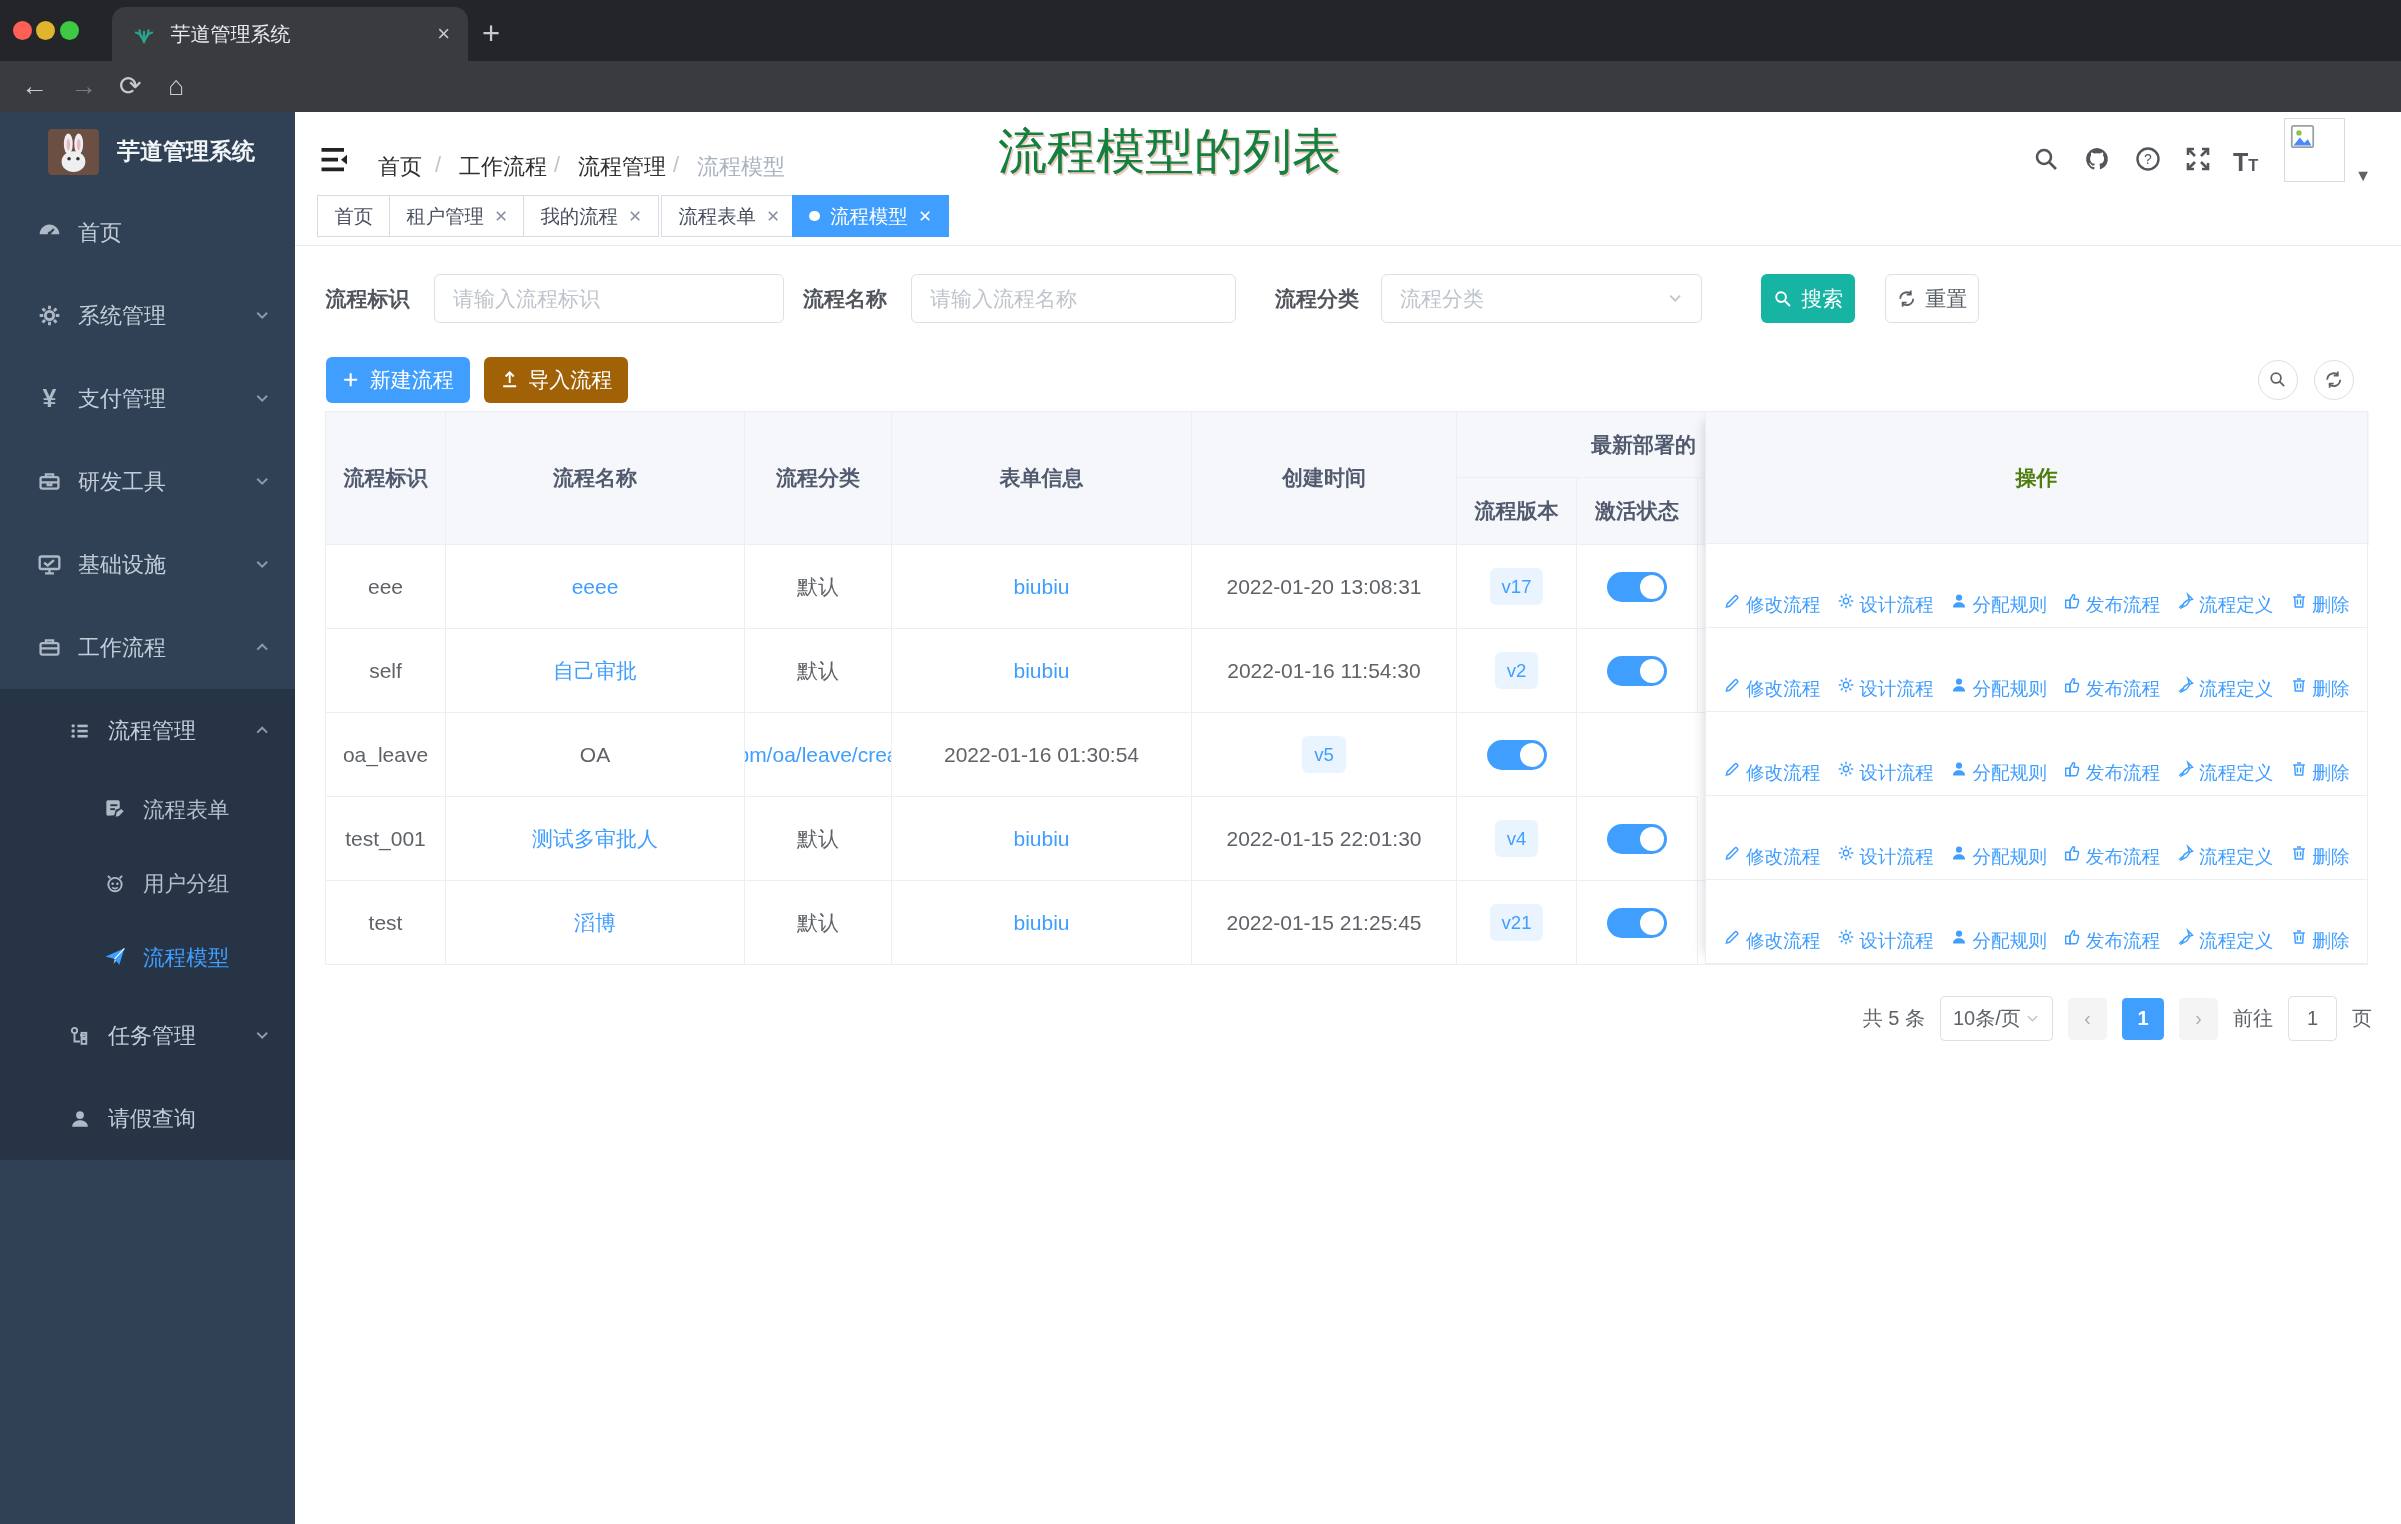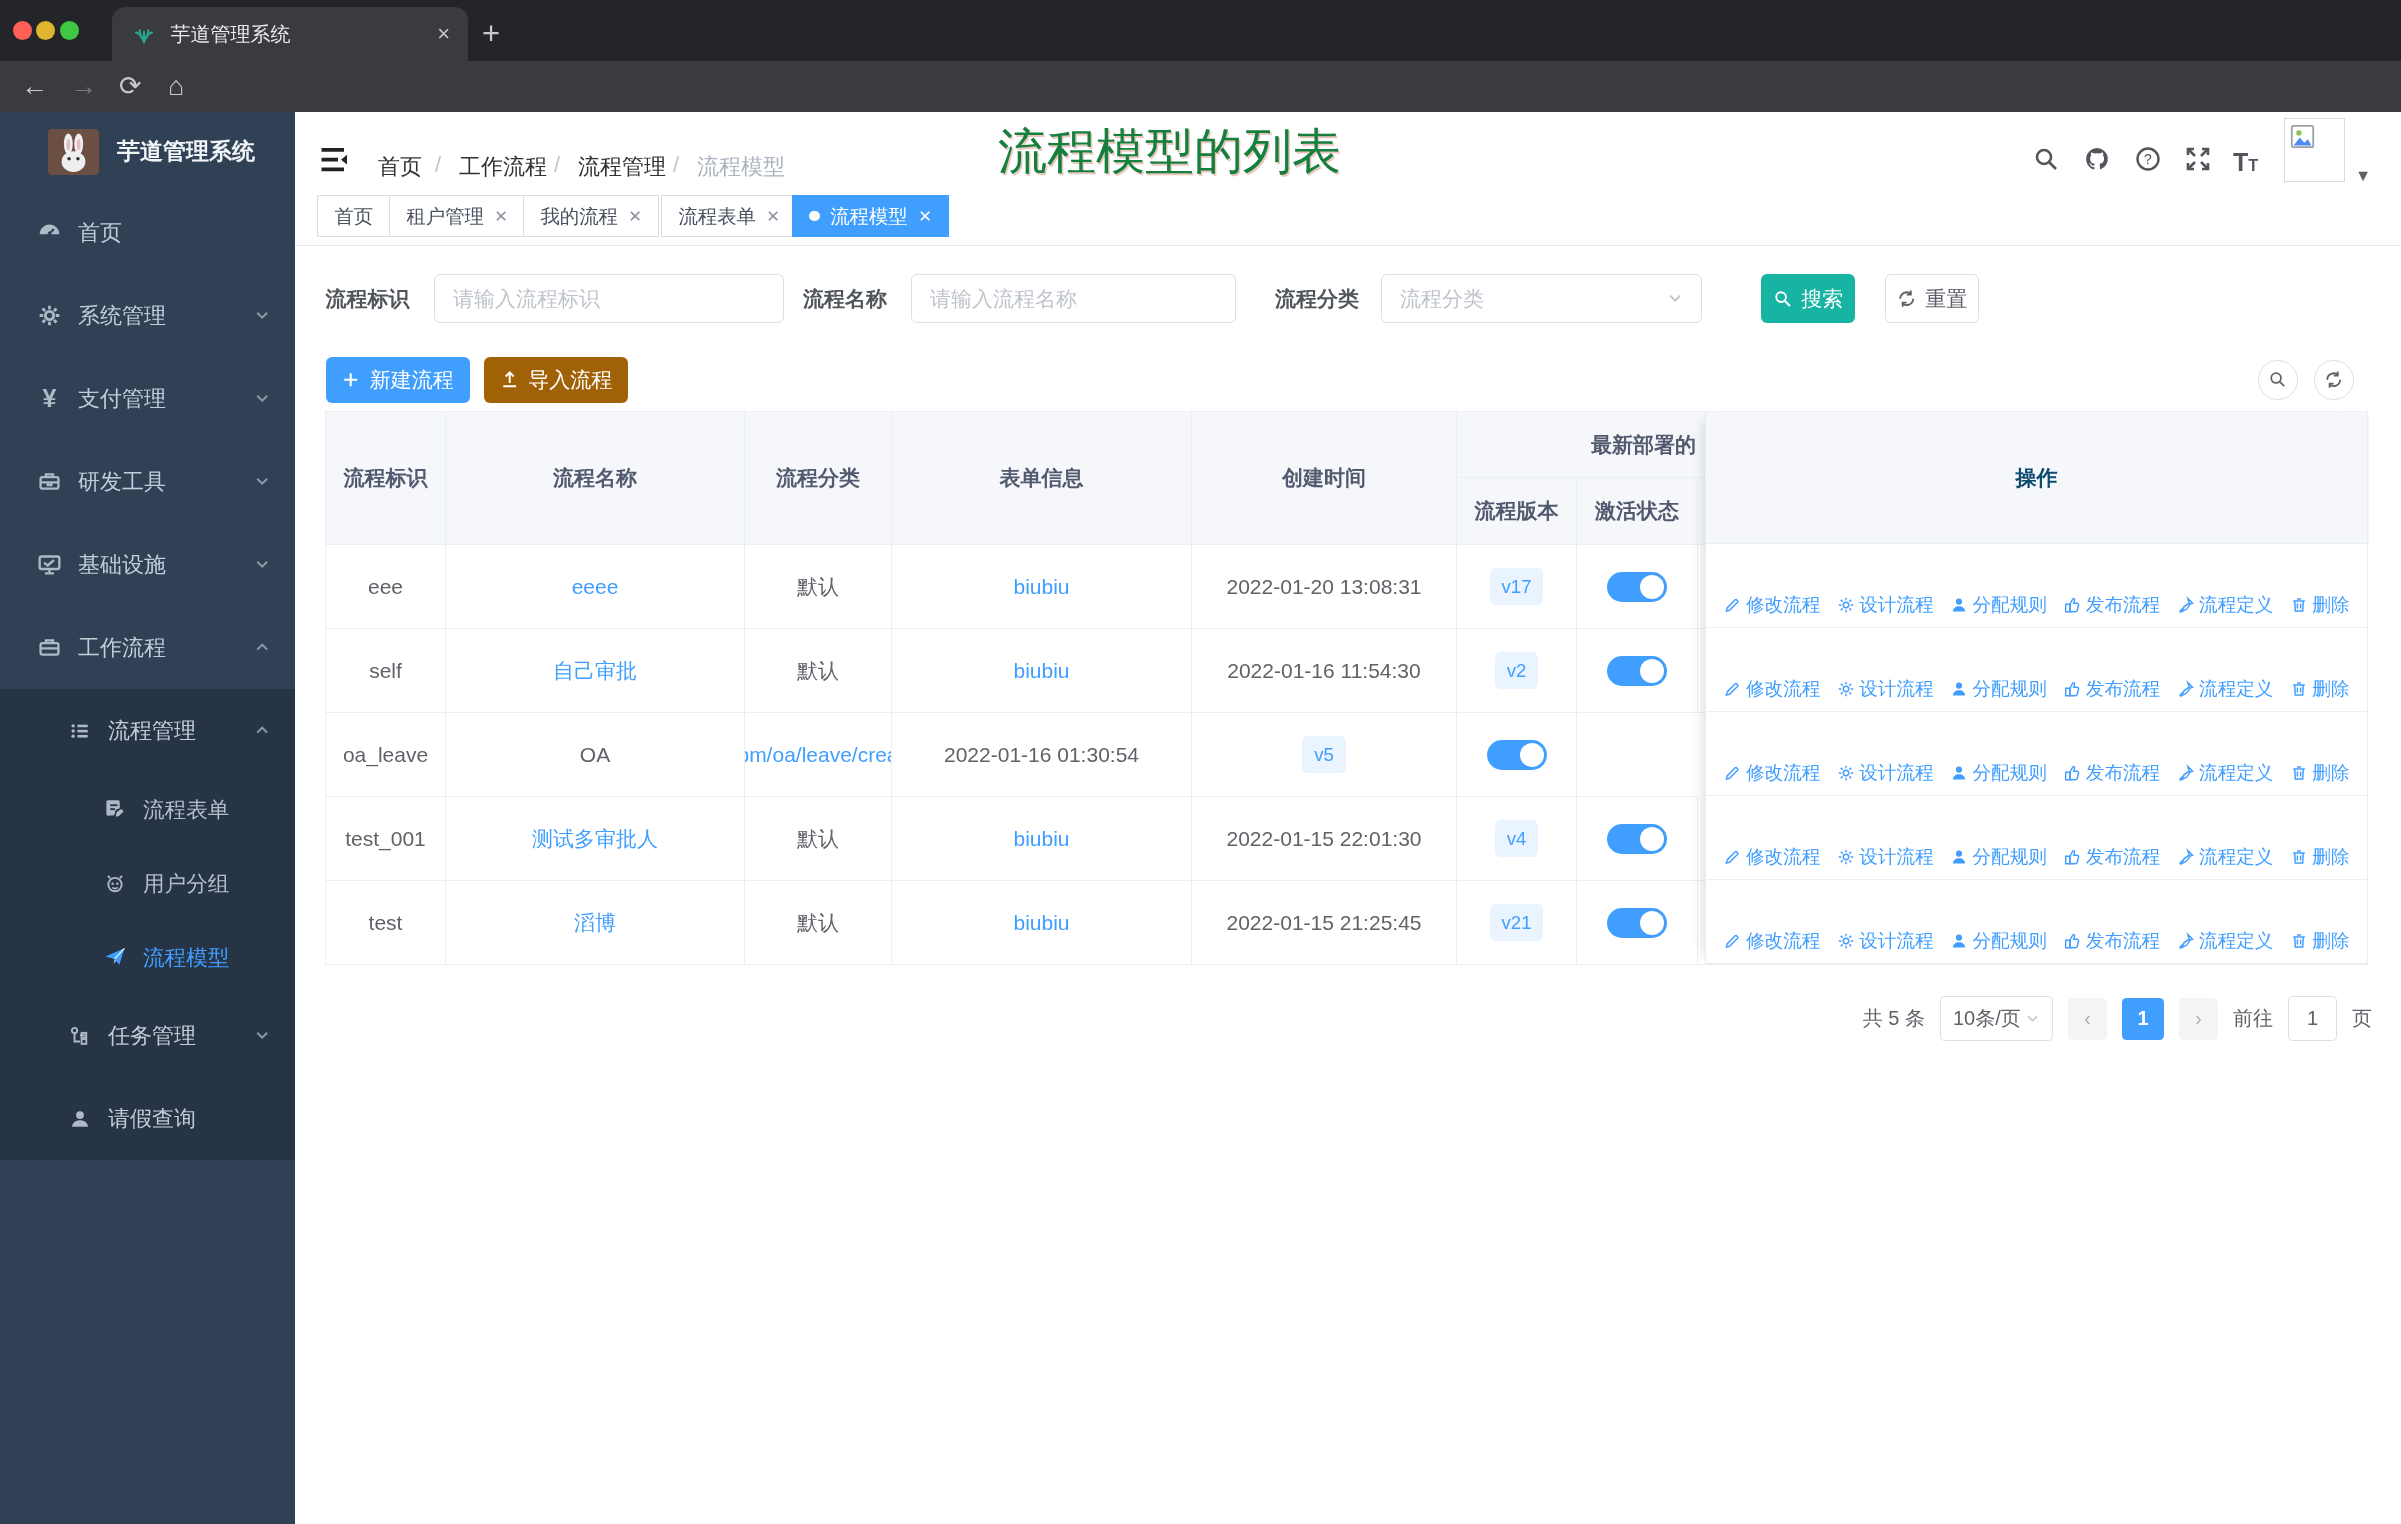--- a/index.html
+++ b/index.html
@@ -89,23 +89,23 @@
   .tr { display:grid; grid-template-columns:120px 299px 147px 300px 265px 120px 121px 1fr; height:84px; }
   .td { display:flex; align-items:center; justify-content:center; font-size:21px; color:#5f6368; border-right:0.7px solid #ebeef5; border-bottom:0.7px solid #ebeef5; overflow:hidden; white-space:nowrap; }
   .td.c-fill { border-right:none; }
   .link { color:#409eff; text-decoration:none; }
   .badge { background:#e9f4ff; color:#409eff; font-size:18.6px; padding:7.4px 12px; border-radius:6px; }
   .switch { width:60px; height:30px; border-radius:15px; background:#409eff; position:relative; display:inline-block; }
   .knob { position:absolute; right:3px; top:3px; width:24px; height:24px; border-radius:50%; background:#fff; }
 
   
   .opcol { position:absolute; left:1410px; top:165px; width:663px; background:#fff; box-shadow:-10.4px 0 12px -10.4px rgba(0,0,0,.18); border-left:0.7px solid #ebeef5; }
-  .op-head { height:133px; background:#f5f7fa; border-bottom:0.7px solid #ebeef5; border-top:0.7px solid #ebeef5; border-right:0.7px solid #ebeef5; display:flex; align-items:center; justify-content:center; color:#0c4a6e; font-size:21px; font-weight:bold; }
+  .op-head { height:133px; background:#f5f7fa; border-bottom:0.7px solid #ebeef5; border-top:0.7px solid #ebeef5; border-right:0.7px solid #ebeef5; display:flex; align-items:center; justify-content:center; color:#4d7c0f; font-size:21px; font-weight:bold; }
   .op-row { height:84px; border-bottom:0.7px solid #ebeef5; border-right:0.7px solid #ebeef5; display:flex; align-items:center; justify-content:center; gap:16.4px; }
-  .op-link { display:inline-flex; align-items:center; gap:4.5px; color:#409eff; font-size:18.6px; text-decoration:none; white-space:nowrap;margin-top:39px; }
+  .op-link { display:inline-flex; gap:4.5px; color:#409eff; font-size:18.6px; text-decoration:none; white-space:nowrap;margin-top:39px; }
 
   
   .pager { position:absolute; right:30px; top:750px; height:45px; display:flex; align-items:center; gap:15px; font-size:20px; color:#5f6368; }
   .pg-select { width:113px; height:45px; border:0.7px solid #dcdfe6; border-radius:4.5px; display:flex; align-items:center; justify-content:space-between; padding:0 12px; color:#5f6368; }
   .pg-btn { width:39px; height:42px; background:#f4f4f5; border-radius:4.5px; display:flex; align-items:center; justify-content:center; color:#a9adb3; font-size:19.4px; }
   .pg-cur { width:42px; height:42px; background:#409eff; border-radius:4.5px; display:flex; align-items:center; justify-content:center; color:#fff; font-weight:bold; }
   .pg-input { width:49px; height:45px; border:0.7px solid #dcdfe6; border-radius:4.5px; text-align:center; font-size:20px; color:#5f6368; outline:none; font-family:inherit; }
   svg { display:block; }
 </style>
 </head>

